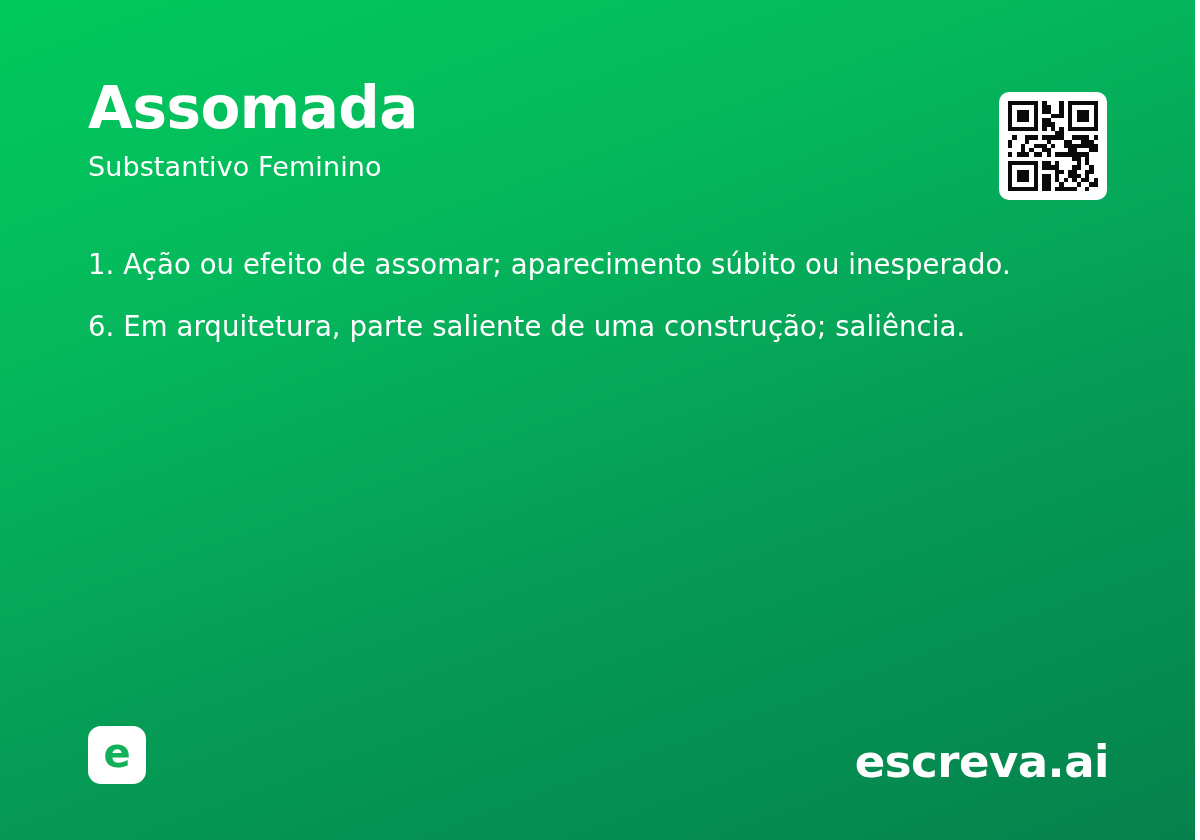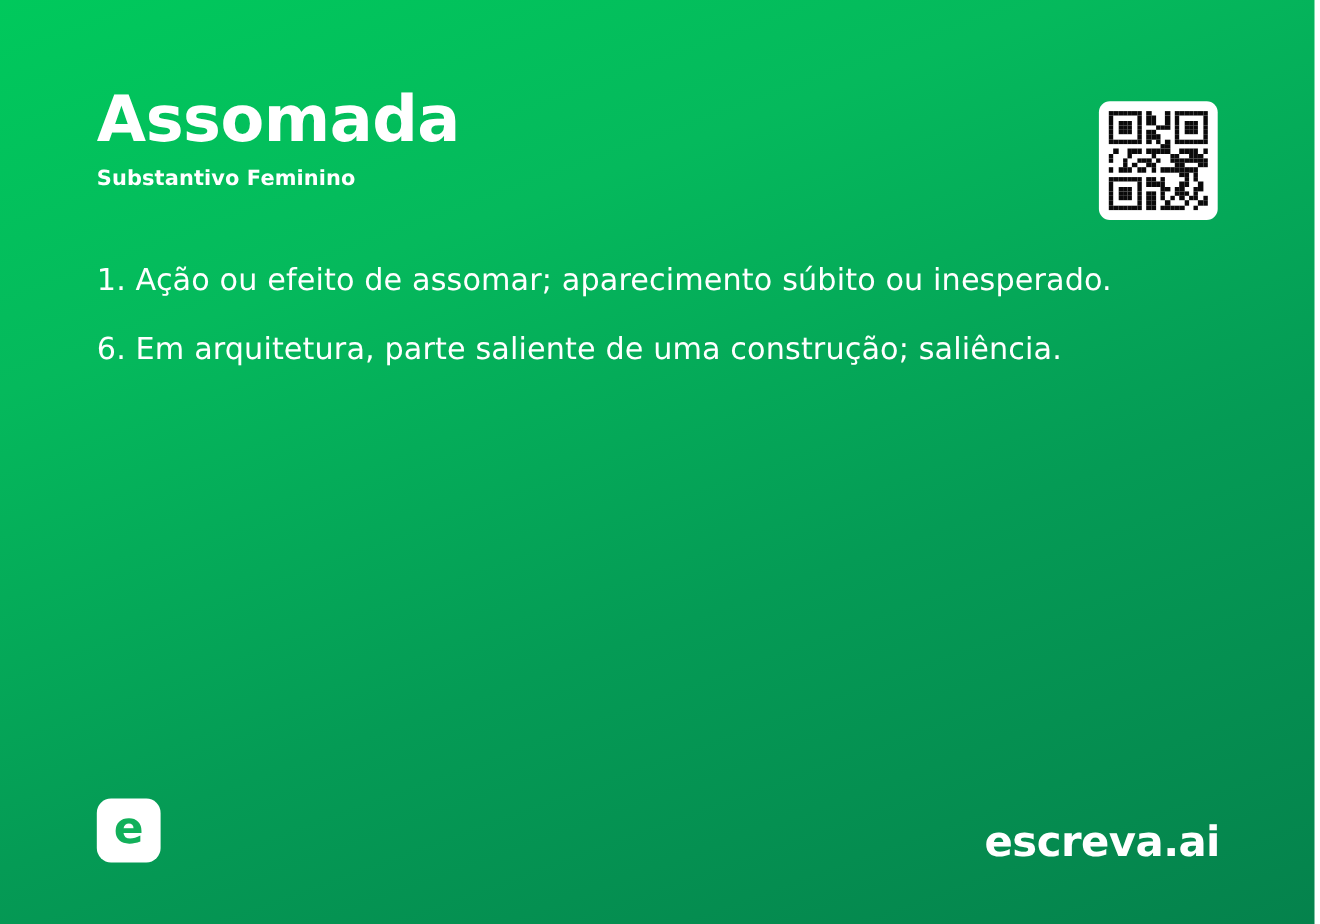--- a/index.html
+++ b/index.html
@@ -28,23 +28,23 @@
   .word {
     font-family: "DejaVu Sans", sans-serif;
     font-size: 58px;
     font-weight: bold;
     color: #ffffff;
     letter-spacing: -0.5px;
     line-height: 1.05;
   }
   .class-label {
     margin-top: 12px;
-    font-size: 19px;
+    font-size: 27px;
     color: #ffffff;
-    font-weight: 700;
+    font-weight: 400;
     letter-spacing: 0.1px;
   }
   .definitions {
     margin-top: 64px;
     max-width: 1030px;
   }
   .definition {
     font-size: 27.5px;
     line-height: 1.33;
     color: #ffffff;
@@ -93,21 +93,21 @@
     font-weight: bold;
     color: #12b05a;
     line-height: 1;
     position: relative;
     top: -2px;
   }
   .brand {
     position: absolute;
     right: 86px;
     bottom: 56px;
-    font-size: 38px;
+    font-size: 45px;
     font-weight: bold;
     color: #ffffff;
     letter-spacing: -0.5px;
     line-height: 1;
   }
 </style>
 </head>
 <body>
 
 <div class="card">

